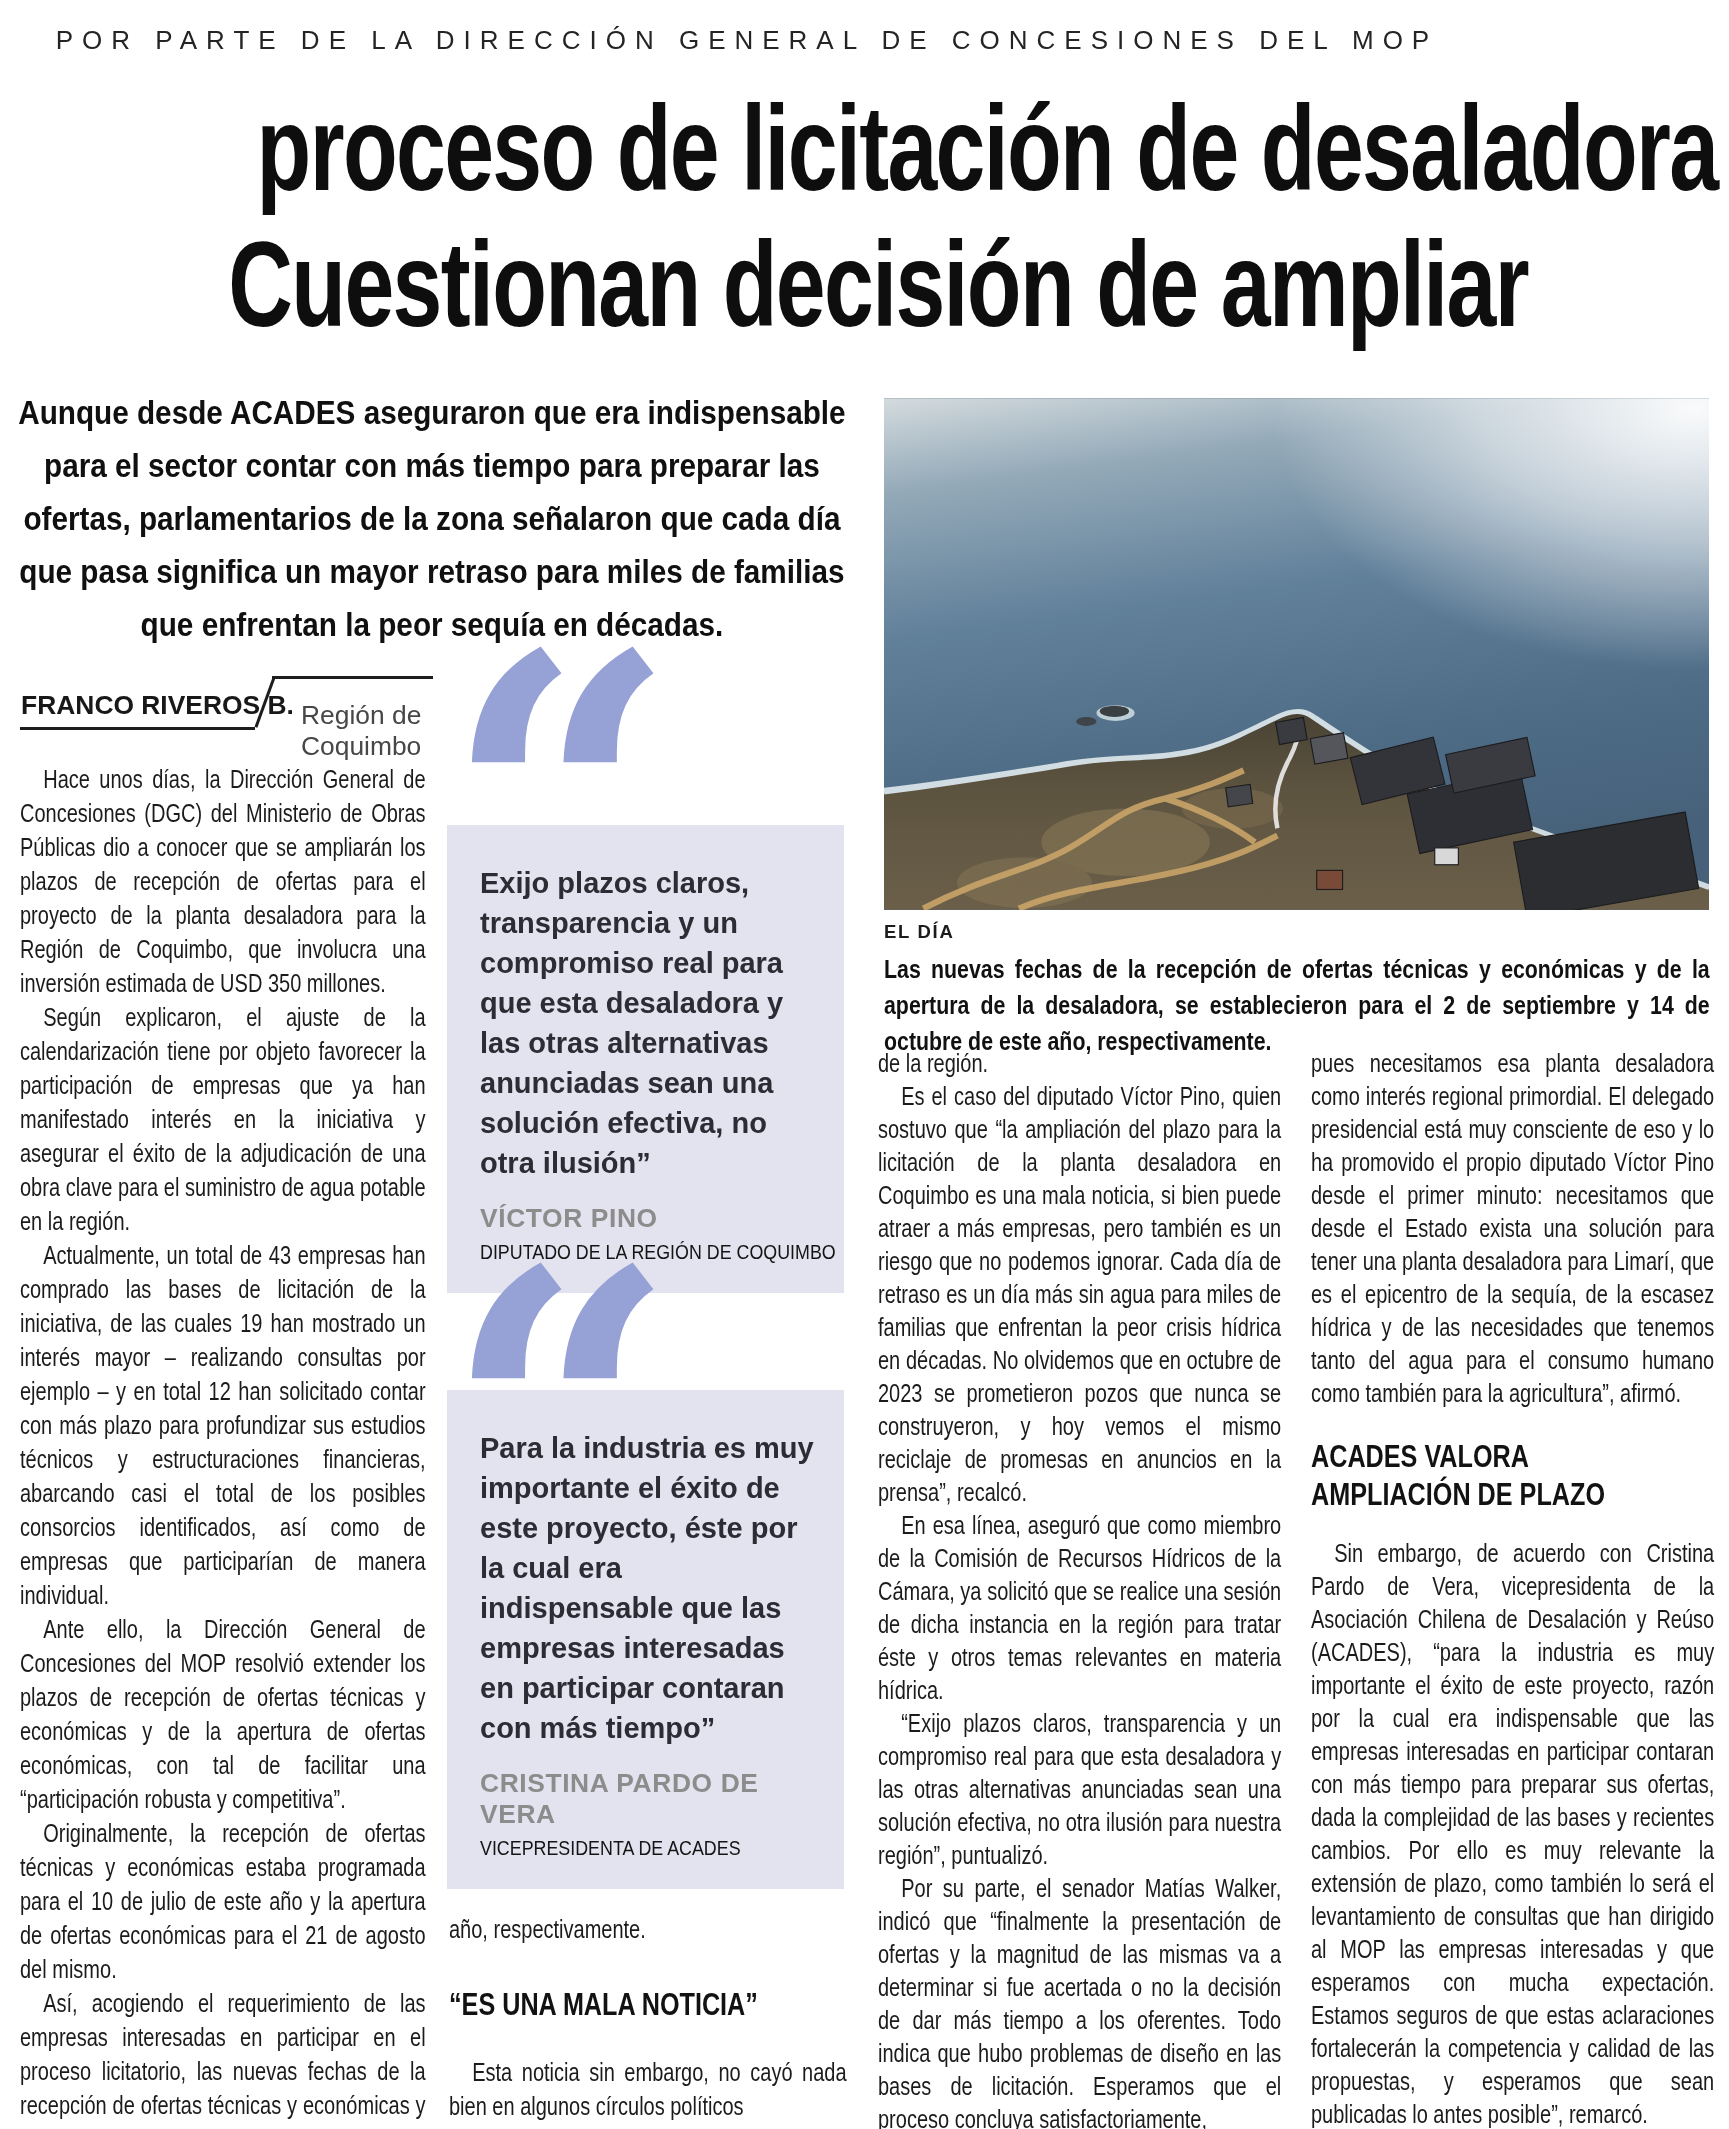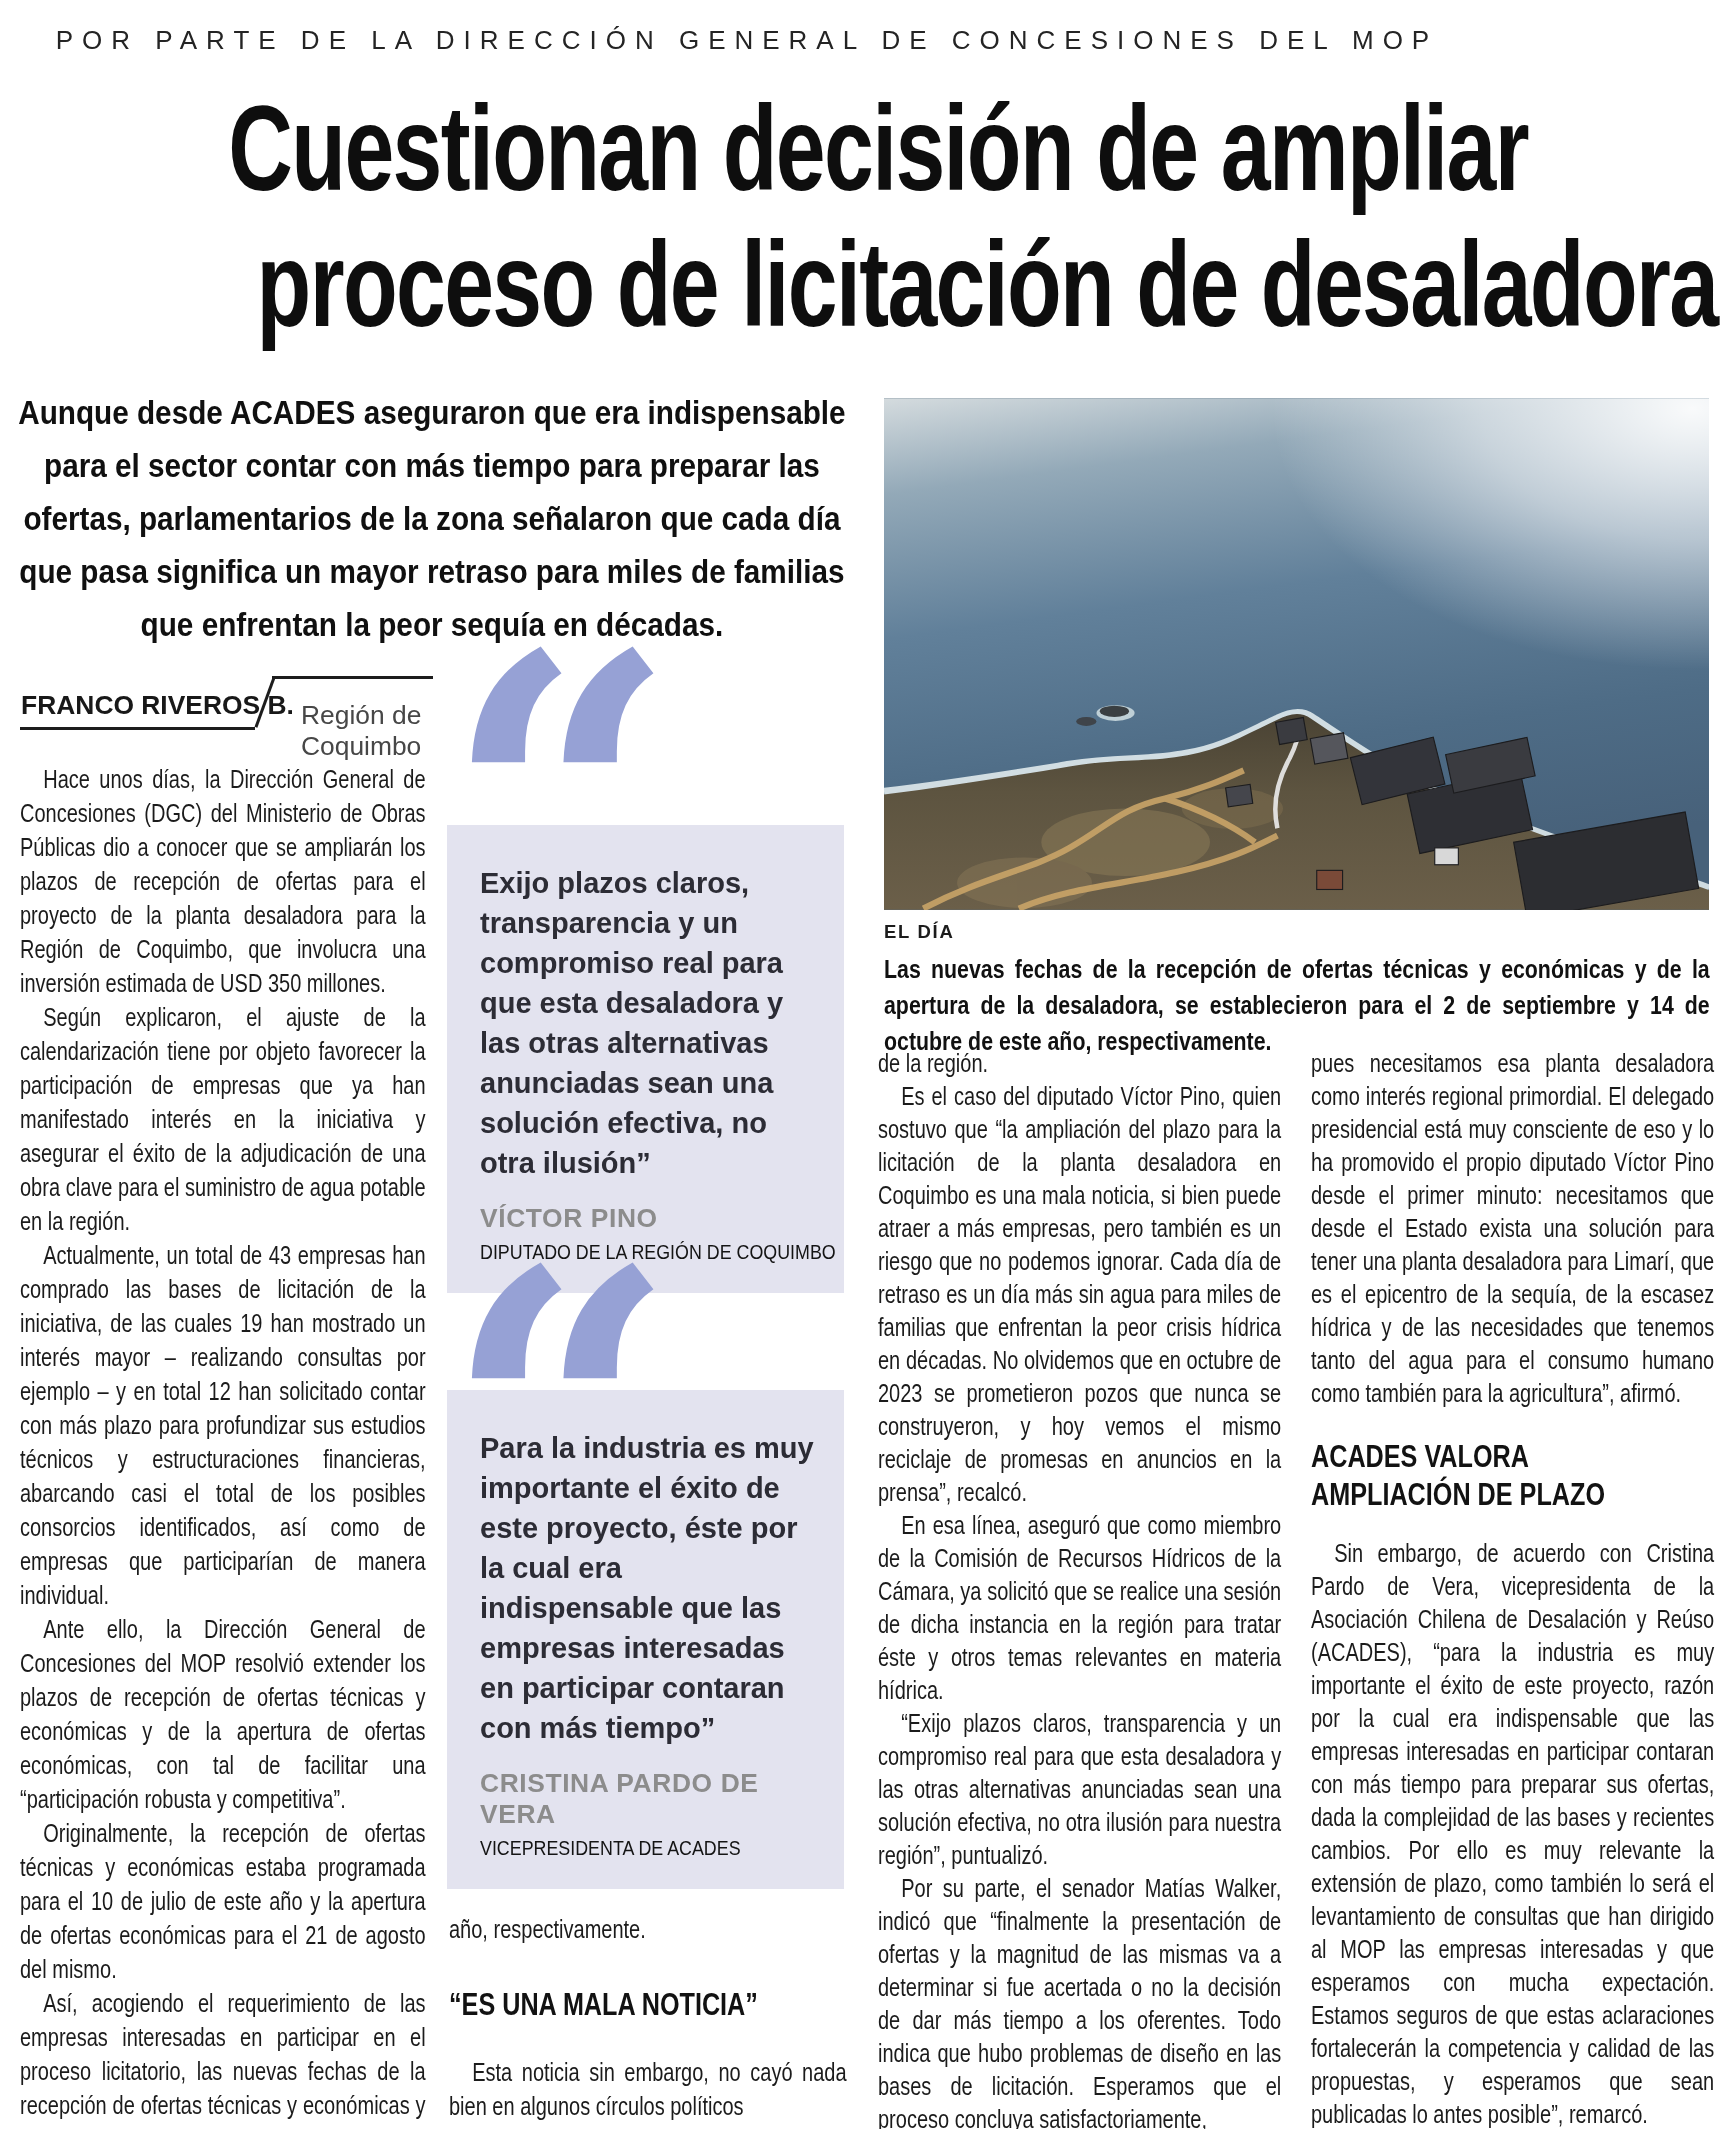--- a/index.html
+++ b/index.html
@@ -85,22 +85,22 @@
     font-size:18.5px;font-weight:700;letter-spacing:1.7px;color:#1c1c1c;}
   .caption{top:951px;left:884px;width:1007px;transform:scaleX(0.82);transform-origin:0 0;
     font-size:26px;line-height:36px;font-weight:700;text-align:justify;color:#111;}
 </style>
 </head>
 <body>
 
 <div class="abs kicker">POR PARTE DE LA DIRECCIÓN GENERAL DE CONCESIONES DEL MOP</div>
 
 <h1 class="abs headline">
+  <span class="hl-line"><span class="squeeze">proceso de licitación de desaladora</span></span>
   <span class="hl-line"><span class="squeeze">Cuestionan decisión de ampliar</span></span>
-  <span class="hl-line"><span class="squeeze">proceso de licitación de desaladora</span></span>
 </h1>
 
 <div class="abs lead">Aunque desde ACADES aseguraron que era indispensable para el sector contar con más tiempo para preparar las ofertas, parlamentarios de la zona señalaron que cada día que pasa significa un mayor retraso para miles de familias que enfrentan la peor sequía en décadas.</div>
 
 <div class="abs byline">
   <div class="rule-top"></div>
   <div class="slash"></div>
   <div class="rule-bottom"></div>
   <span class="author">FRANCO RIVEROS B.</span>
   <span class="place">Región de Coquimbo</span>

